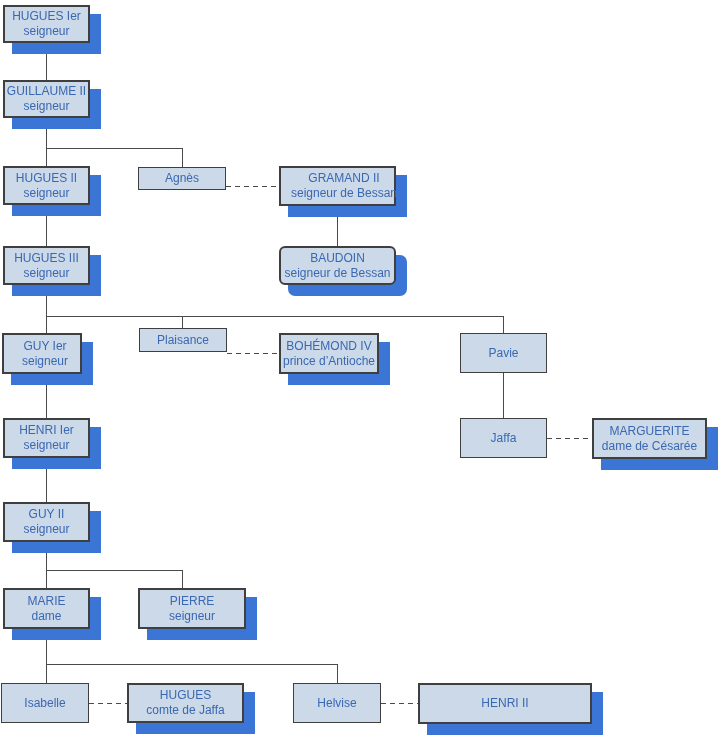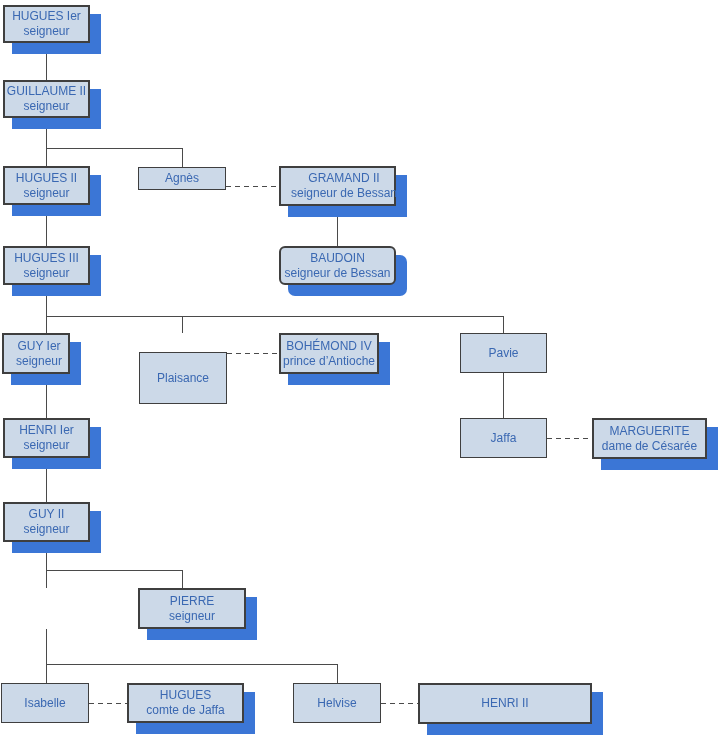--- a/index.html
+++ b/index.html
@@ -96,25 +96,25 @@
       <div class="title">seigneur de Bessan</div>
     </div>
     <div class="node shadowed" style="left: 3px; top: 246px; width: 87px; height: 39px;">
       <div class="name">HUGUES III</div>
       <div class="title">seigneur</div>
     </div>
     <div class="node shadowed" style="left: 279px; top: 246px; width: 117px; height: 39px; border-radius: 6px;">
       <div class="name">BAUDOIN</div>
       <div class="title">seigneur de Bessan</div>
     </div>
-    <div class="node shadowed" style="left: 2px; top: 333px; width: 68px; height: 41px; padding-left: 6px;">
+    <div class="node shadowed" style="left: 2px; top: 333px; width: 80px; height: 41px; padding-left: 6px;">
       <div class="name">GUY Ier</div>
       <div class="title">seigneur</div>
     </div>
-    <div class="node" style="left: 139px; top: 352px; width: 88px; height: 52px;">
+    <div class="node" style="left: 139px; top: 328px; width: 88px; height: 24px;">
       <div class="name">Plaisance</div>
     </div>
     <div class="node shadowed" style="left: 279px; top: 333px; width: 100px; height: 41px;">
       <div class="name">BOHÉMOND IV</div>
       <div class="title">prince d’Antioche</div>
     </div>
     <div class="node" style="left: 460px; top: 333px; width: 87px; height: 40px;">
       <div class="name">Pavie</div>
     </div>
     <div class="node shadowed" style="left: 3px; top: 418px; width: 87px; height: 40px;">
@@ -125,20 +125,24 @@
       <div class="name">Jaffa</div>
     </div>
     <div class="node shadowed" style="left: 592px; top: 418px; width: 115px; height: 41px;">
       <div class="name">MARGUERITE</div>
       <div class="title">dame de Césarée</div>
     </div>
     <div class="node shadowed" style="left: 3px; top: 502px; width: 87px; height: 40px;">
       <div class="name">GUY II</div>
       <div class="title">seigneur</div>
     </div>
+    <div class="node shadowed" style="left: 3px; top: 588px; width: 87px; height: 41px;">
+      <div class="name">MARIE</div>
+      <div class="title">dame</div>
+    </div>
     <div class="node shadowed" style="left: 138px; top: 588px; width: 108px; height: 41px;">
       <div class="name">PIERRE</div>
       <div class="title">seigneur</div>
     </div>
     <div class="node" style="left: 1px; top: 683px; width: 88px; height: 40px;">
       <div class="name">Isabelle</div>
     </div>
     <div class="node shadowed" style="left: 127px; top: 683px; width: 117px; height: 40px;">
       <div class="name">HUGUES</div>
       <div class="title">comte de Jaffa</div>

